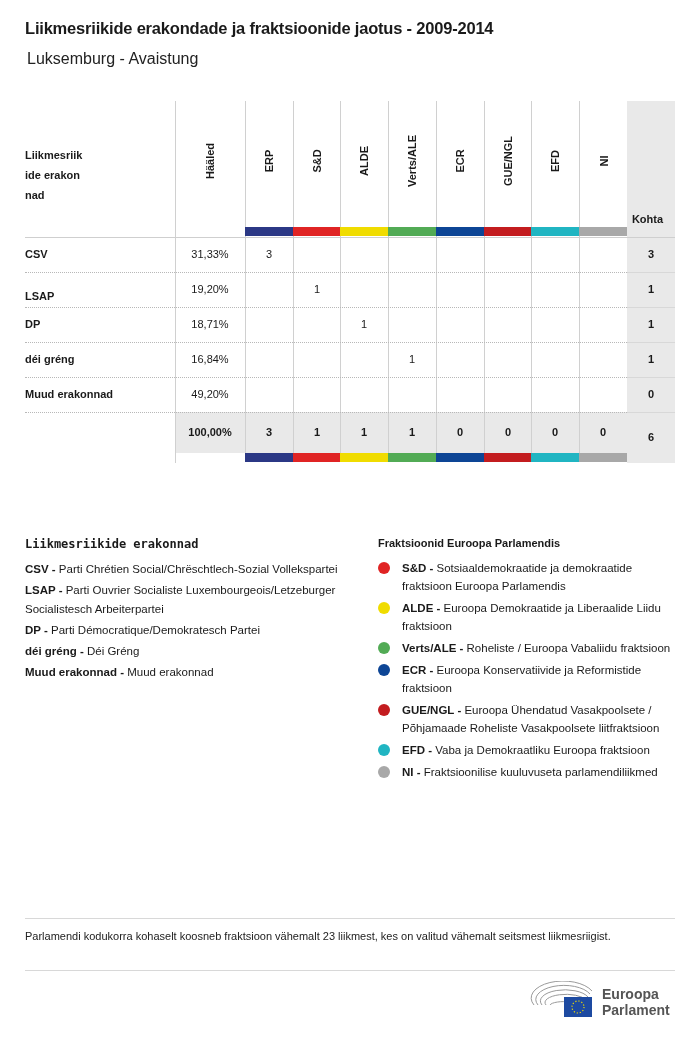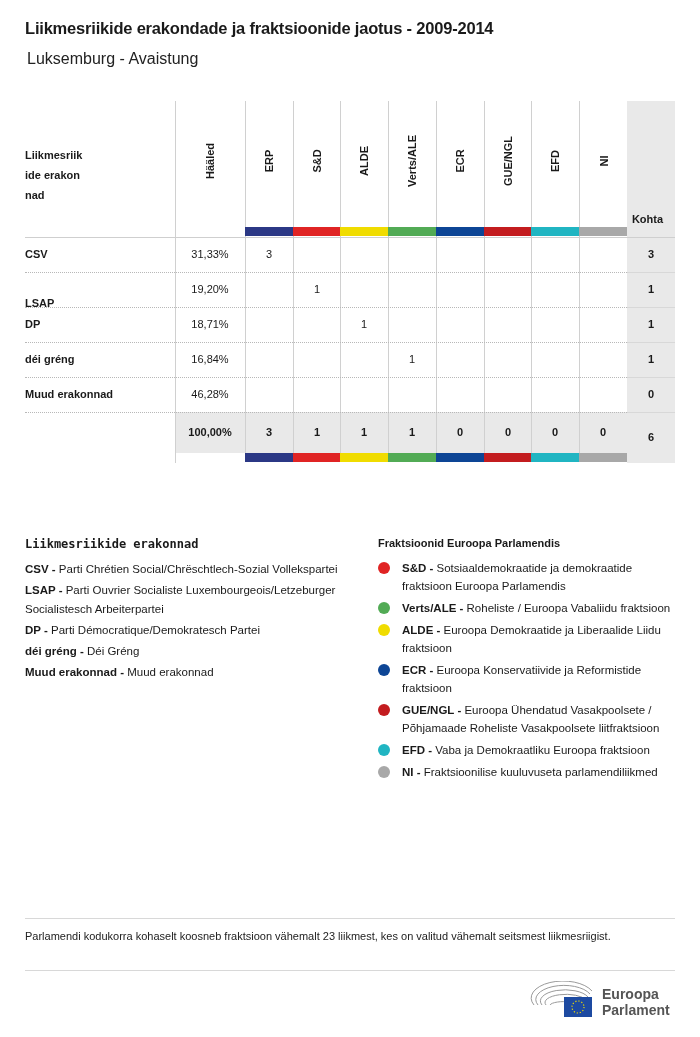--- a/index.html
+++ b/index.html
@@ -113,21 +113,21 @@
       <div class="cell" style="left:268px;width:48px;top:136px;"></div>
       <div class="cell" style="left:315px;width:48px;top:136px;"></div>
       <div class="cell" style="left:363px;width:48px;top:136px;"></div>
       <div class="cell" style="left:411px;width:48px;top:136px;"></div>
       <div class="cell" style="left:459px;width:48px;top:136px;"></div>
       <div class="cell" style="left:506px;width:48px;top:136px;"></div>
       <div class="cell" style="left:554px;width:48px;top:136px;"></div>
       <div class="cell bold" style="left:602px;width:48px;top:136px;">3</div>
       <div class="hline-dot" style="top:171px;width:602px;"></div>
       <div class="hline-solid" style="left:602px;top:171px;width:48px;background:#d8d8d8;"></div>
-      <div class="pname" style="top:185px;">LSAP</div>
+      <div class="pname" style="top:178px;">LSAP</div>
       <div class="votes" style="top:171px;">19,20%</div>
       <div class="cell" style="left:220px;width:48px;top:171px;"></div>
       <div class="cell" style="left:268px;width:48px;top:171px;">1</div>
       <div class="cell" style="left:315px;width:48px;top:171px;"></div>
       <div class="cell" style="left:363px;width:48px;top:171px;"></div>
       <div class="cell" style="left:411px;width:48px;top:171px;"></div>
       <div class="cell" style="left:459px;width:48px;top:171px;"></div>
       <div class="cell" style="left:506px;width:48px;top:171px;"></div>
       <div class="cell" style="left:554px;width:48px;top:171px;"></div>
       <div class="cell bold" style="left:602px;width:48px;top:171px;">1</div>
@@ -153,21 +153,21 @@
       <div class="cell" style="left:315px;width:48px;top:241px;"></div>
       <div class="cell" style="left:363px;width:48px;top:241px;">1</div>
       <div class="cell" style="left:411px;width:48px;top:241px;"></div>
       <div class="cell" style="left:459px;width:48px;top:241px;"></div>
       <div class="cell" style="left:506px;width:48px;top:241px;"></div>
       <div class="cell" style="left:554px;width:48px;top:241px;"></div>
       <div class="cell bold" style="left:602px;width:48px;top:241px;">1</div>
       <div class="hline-dot" style="top:276px;width:602px;"></div>
       <div class="hline-solid" style="left:602px;top:276px;width:48px;background:#d8d8d8;"></div>
       <div class="pname" style="top:276px;">Muud erakonnad</div>
-      <div class="votes" style="top:276px;">46,28%</div>
+      <div class="votes" style="top:276px;">49,20%</div>
       <div class="cell" style="left:220px;width:48px;top:276px;"></div>
       <div class="cell" style="left:268px;width:48px;top:276px;"></div>
       <div class="cell" style="left:315px;width:48px;top:276px;"></div>
       <div class="cell" style="left:363px;width:48px;top:276px;"></div>
       <div class="cell" style="left:411px;width:48px;top:276px;"></div>
       <div class="cell" style="left:459px;width:48px;top:276px;"></div>
       <div class="cell" style="left:506px;width:48px;top:276px;"></div>
       <div class="cell" style="left:554px;width:48px;top:276px;"></div>
       <div class="cell bold" style="left:602px;width:48px;top:276px;">0</div>
       <div class="hline-dot" style="top:311px;width:602px;"></div>
@@ -193,22 +193,22 @@
       <div class="li"><b>DP -</b><span> Parti Démocratique/Demokratesch Partei</span></div>
       <div class="li"><b>déi gréng -</b><span> Déi Gréng</span></div>
       <div class="li"><b>Muud erakonnad -</b><span> Muud erakonnad</span></div>
     </div>
 </div>
 
 <div class="legend-right">
   <h3>Fraktsioonid Euroopa Parlamendis</h3>
   <div id="glist">
       <div class="gi"><span class="dot" style="background:#e02424;"></span><b>S&amp;D -</b><span> Sotsiaaldemokraatide ja demokraatide fraktsioon Euroopa Parlamendis</span></div>
+      <div class="gi"><span class="dot" style="background:#f0dc00;"></span><b>ALDE -</b><span> Euroopa Demokraatide ja Liberaalide Liidu fraktsioon</span></div>
       <div class="gi"><span class="dot" style="background:#52ab55;"></span><b>Verts/ALE -</b><span> Roheliste / Euroopa Vabaliidu fraktsioon</span></div>
-      <div class="gi"><span class="dot" style="background:#f0dc00;"></span><b>ALDE -</b><span> Euroopa Demokraatide ja Liberaalide Liidu fraktsioon</span></div>
       <div class="gi"><span class="dot" style="background:#0d4595;"></span><b>ECR -</b><span> Euroopa Konservatiivide ja Reformistide fraktsioon</span></div>
       <div class="gi"><span class="dot" style="background:#c31c1f;"></span><b>GUE/NGL -</b><span> Euroopa Ühendatud Vasakpoolsete / Põhjamaade Roheliste Vasakpoolsete liitfraktsioon</span></div>
       <div class="gi"><span class="dot" style="background:#20b5c2;"></span><b>EFD -</b><span> Vaba ja Demokraatliku Euroopa fraktsioon</span></div>
       <div class="gi"><span class="dot" style="background:#a8a8a8;"></span><b>NI -</b><span> Fraktsioonilise kuuluvuseta parlamendiliikmed</span></div>
     </div>
 </div>
 
 <div class="note-top"></div>
 <div class="note">Parlamendi kodukorra kohaselt koosneb fraktsioon vähemalt 23 liikmest, kes on valitud vähemalt seitsmest liikmesriigist.</div>
 <div class="note-bot"></div>

